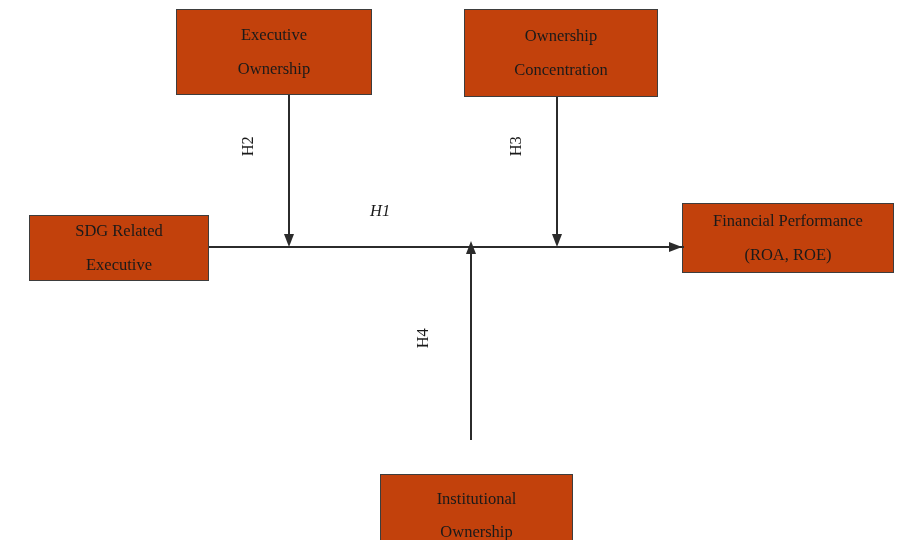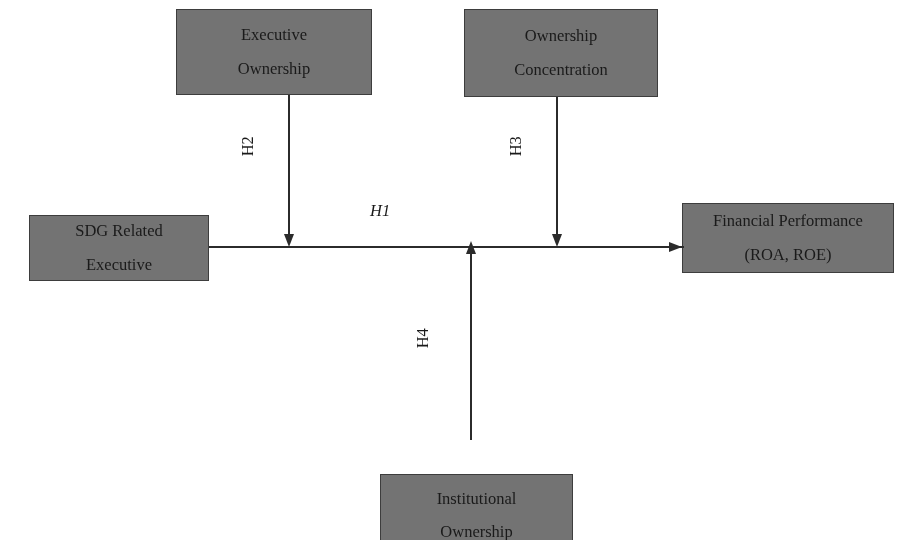--- a/index.html
+++ b/index.html
@@ -14,21 +14,21 @@
     height: 540px;
     background: #ffffff;
     overflow: hidden;
     font-family: "Liberation Serif", "DejaVu Serif", serif;
     color: #1a1a1a;
   }
   .node {
     position: absolute;
     box-sizing: border-box;
     border: 1px solid #3d3d3d;
-    background: #737373;
+    background: #c2410c;
     display: flex;
     flex-direction: column;
     align-items: center;
     justify-content: center;
     text-align: center;
     font-size: 16.5px;
     line-height: 1.0;
     color: #1a1a1a;
   }
   .node .ln {

